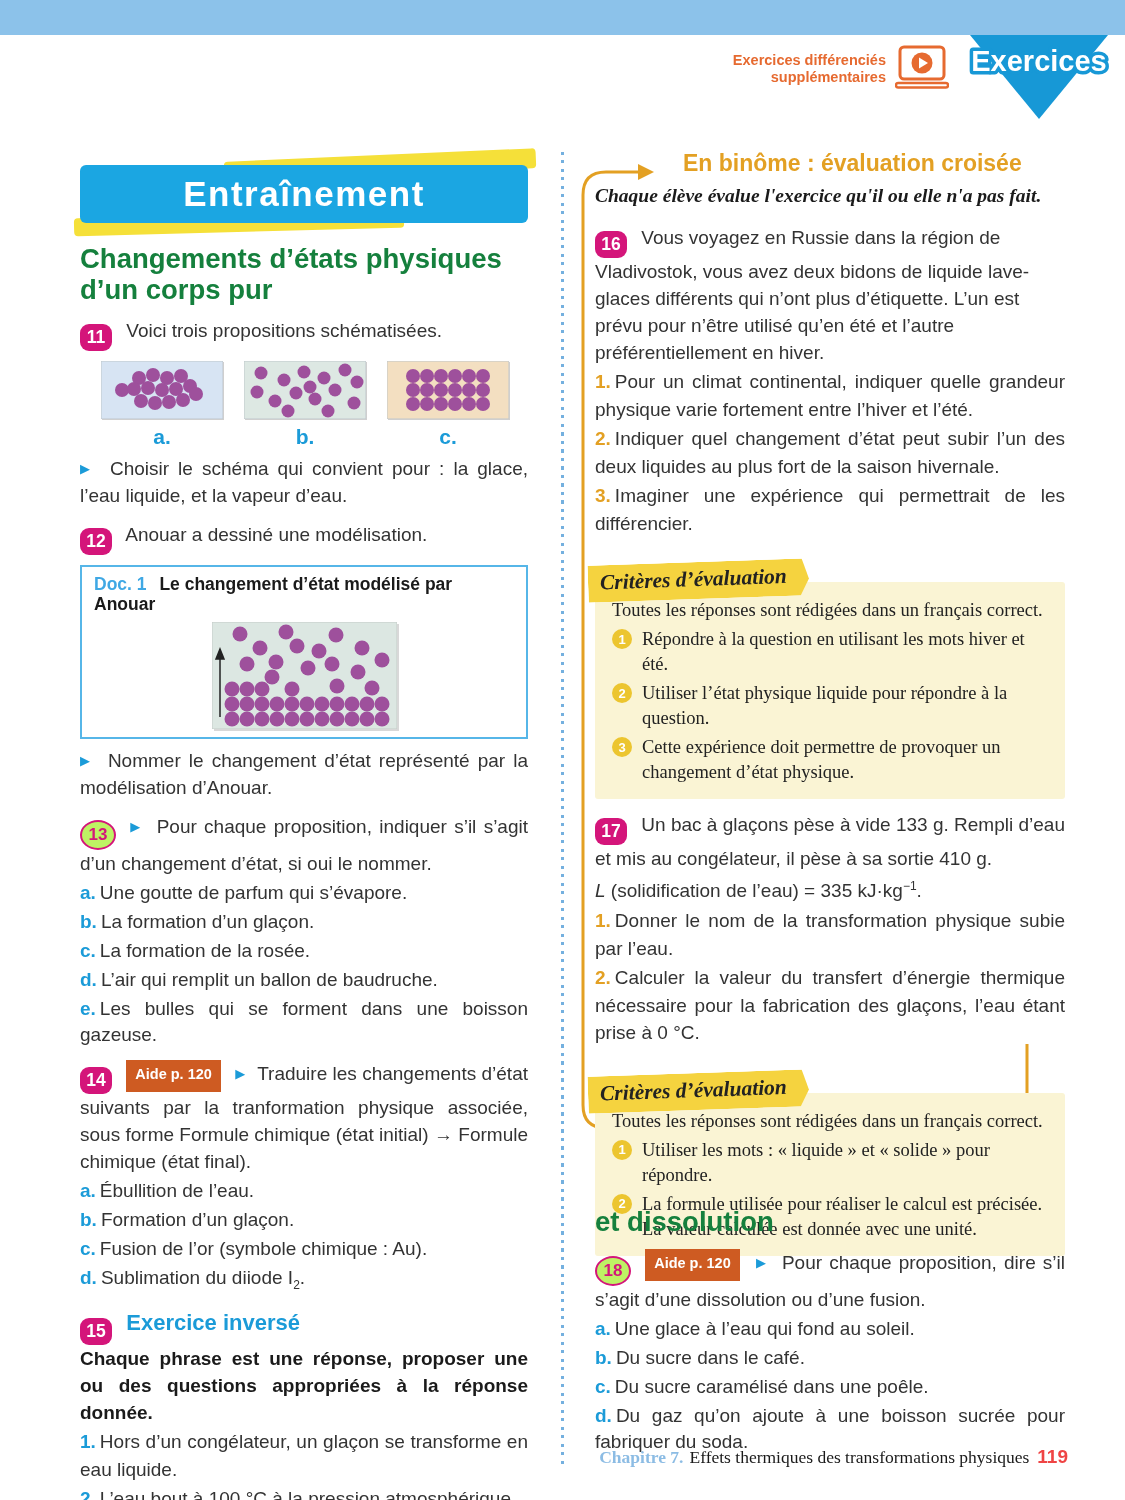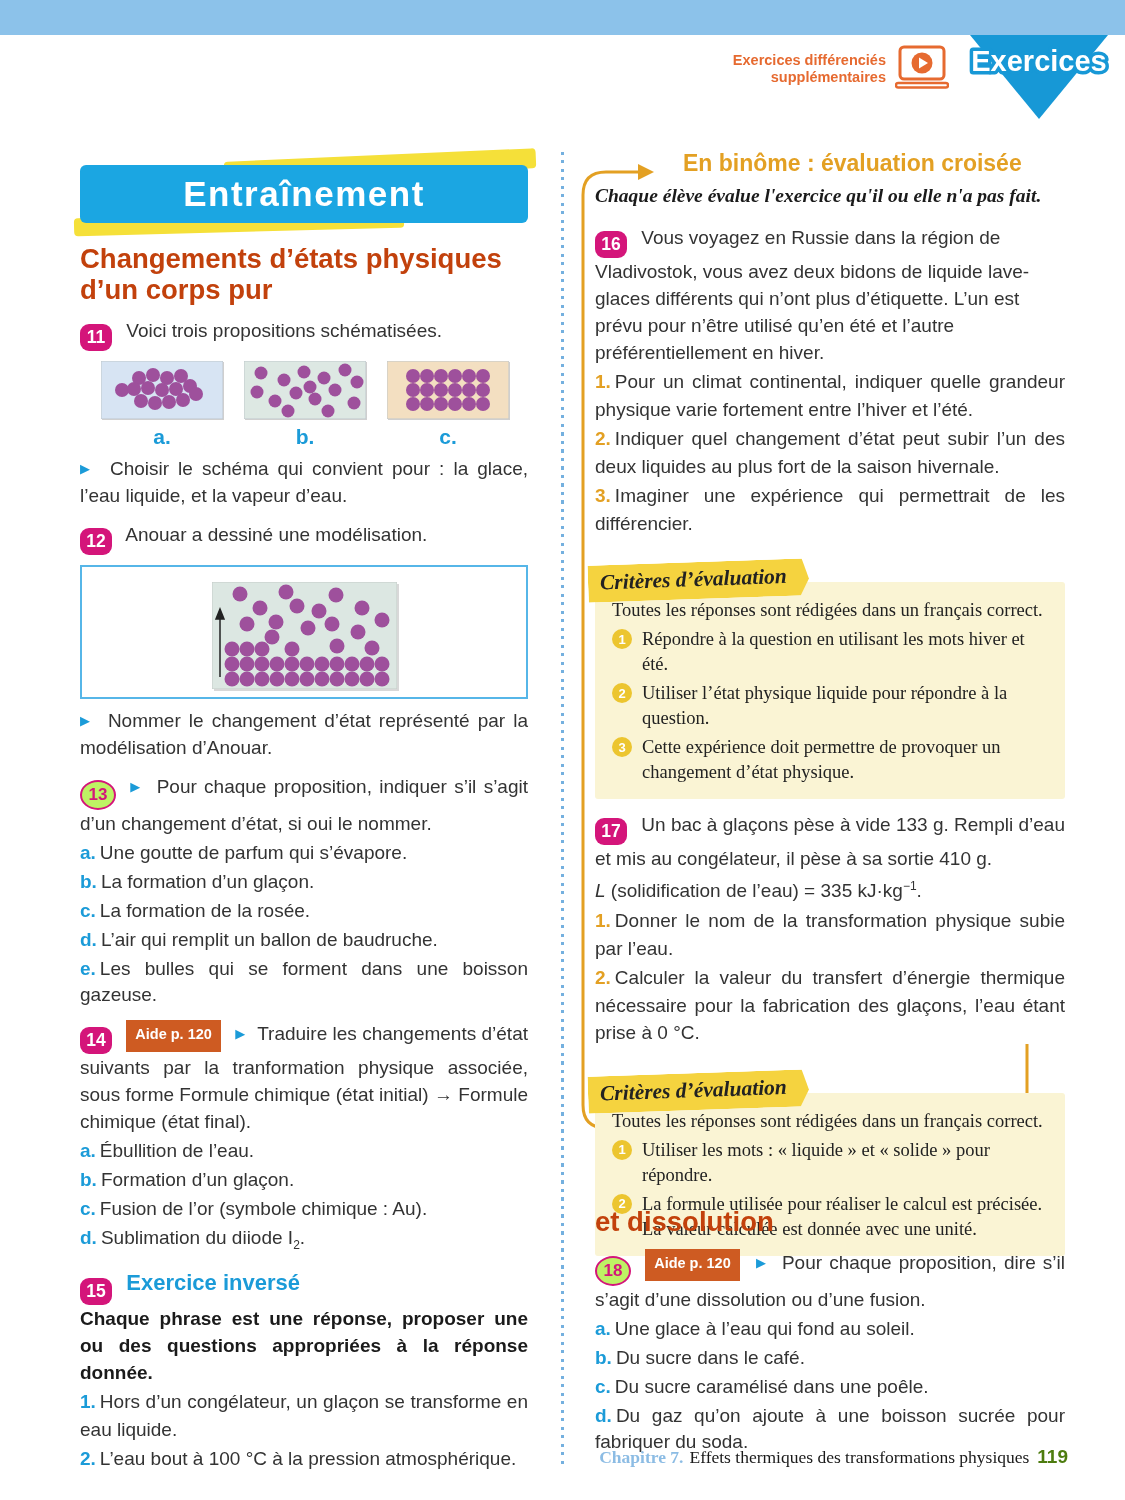--- a/index.html
+++ b/index.html
@@ -36,21 +36,21 @@
   
   .col-left{position:absolute;left:80px;top:165px;width:448px;}
   .ent{position:relative;height:58px;}
   .ent-y1{position:absolute;right:-8px;top:-10px;width:312px;height:20px;background:#F5E039;
           transform:rotate(-2.5deg);border-radius:4px;}
   .ent-y2{position:absolute;left:-6px;bottom:-9px;width:330px;height:18px;background:#F5E039;
           transform:rotate(-1.5deg);border-radius:4px;}
   .ent-box{position:absolute;inset:0;background:#1BA6E2;border-radius:6px;z-index:1;
            display:flex;align-items:center;justify-content:center;}
   .ent-box span{color:#fff;font-weight:bold;font-size:35px;letter-spacing:1.5px;}
-  h2.pink{color:#c2410c;font-size:27.5px;line-height:31px;font-weight:bold;margin:20px 0 0 0;}
+  h2.pink{color:#15803d;font-size:27.5px;line-height:31px;font-weight:bold;margin:20px 0 0 0;}
   .mt12{margin-top:12px;} .mt8{margin-top:8px;} .mt6{margin-top:6px;}
   .item{margin-top:3px;line-height:26px;}
 
   .schemas{display:flex;gap:21px;padding-left:21px;margin-top:10px;}
   .schema svg{display:block;box-shadow:1px 1px 0 #cfcfcf;}
   .schema-label{text-align:center;color:#1B9BD8;font-weight:bold;font-size:21px;margin-top:6px;}
 
   .docbox{border:2px solid #56B6E8;margin-top:10px;padding:7px 12px 8px;}
   .doc-head{font-size:17.5px;line-height:20px;}
   .doc-label{color:#3FA8E4;font-weight:bold;margin-right:8px;}
@@ -83,21 +83,21 @@
            display:flex;align-items:center;justify-content:center;font-family:"Liberation Sans",sans-serif;}
   .ex17{margin-top:12px;}
   .formula{font-size:19px;line-height:29px;color:#333;margin:0;}
 
   .col-rb{position:absolute;left:595px;top:1175px;width:470px;}
 
   
   .footer{position:absolute;top:1446px;right:57px;font-family:"Liberation Serif",serif;
           font-size:17.5px;color:#1a1a1a;white-space:nowrap;}
   .footer .chap{color:#8CBCE4;font-weight:bold;margin-right:6px;}
-  .footer .pg{font-weight:bold;font-size:19px;margin-left:8px;font-family:"Liberation Sans",sans-serif;color:#4d7c0f;}
+  .footer .pg{font-weight:bold;font-size:19px;margin-left:8px;font-family:"Liberation Sans",sans-serif;color:#ef4444;}
 </style>
 </head>
 <body>
 
 <div class="page">
 
   <div class="topbar"></div>
 
   <div class="supp">
     <div class="supp-text">
@@ -225,20 +225,24 @@
       <span class="arrow">▶</span>
       <span>Choisir le schéma qui convient pour : la glace, l’eau liquide, et la vapeur d’eau.</span>
     </p>
 
     <p class="p mt12">
       <span class="badge">12</span>
       <span>Anouar a dessiné une modélisation.</span>
     </p>
 
     <div class="docbox">
+      <div class="doc-head">
+        <span class="doc-label">Doc. 1</span>
+        <span class="doc-title">Le changement d’état modélisé par Anouar</span>
+      </div>
       <svg class="doc-img" width="185" height="107" viewBox="0 0 185 107">
         <rect x="0" y="0" width="185" height="107" fill="#DCE7E2" stroke="#C4CCC8"></rect>
         <g fill="#9E509C">
           <circle cx="20" cy="97" r="7.5"></circle>
             <circle cx="35" cy="97" r="7.5"></circle>
             <circle cx="50" cy="97" r="7.5"></circle>
           <circle cx="65" cy="97" r="7.5"></circle>
             <circle cx="80" cy="97" r="7.5"></circle>
             <circle cx="95" cy="97" r="7.5"></circle>
           <circle cx="110" cy="97" r="7.5"></circle>

